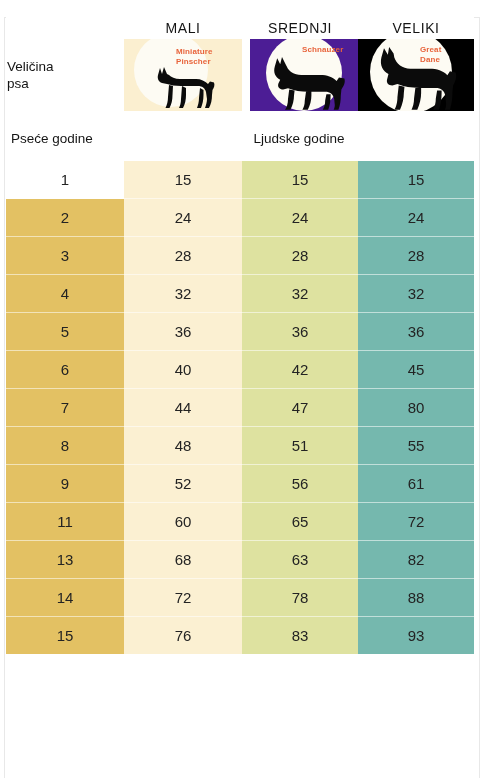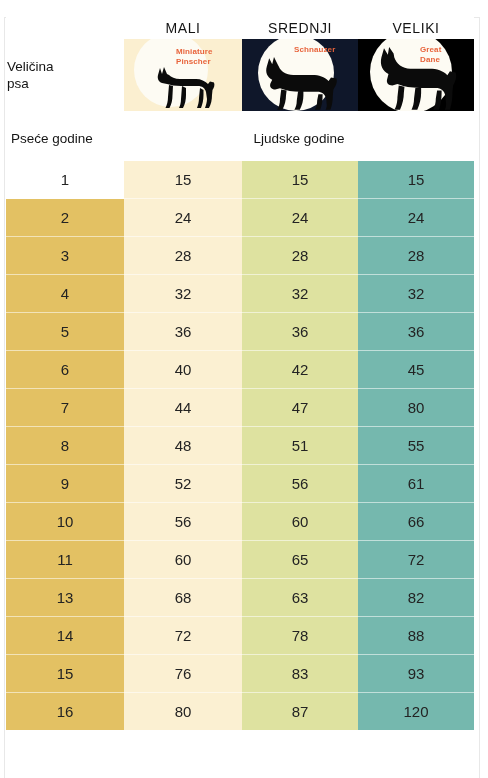--- a/index.html
+++ b/index.html
@@ -182,21 +182,21 @@
                  L121 48 C124 44 126 38 124 33 L116 31 L112 36
                  C106 30 98 26 88 26 L56 26 C46 26 38 22 34 18 Z
                  M 60 40 L 58 66 C58 74 56 80 54 84 L62 84 C66 76 68 68 68 58 L68 44 Z
                  M 96 44 L 94 64 C94 72 92 78 90 84 L98 84 C101 76 103 68 103 58 L103 48 Z
                  M 34 38 L 32 62 C32 70 30 78 27 84 L35 84 C39 76 41 68 41 58 L42 40 Z"></path>
             </svg>
           </div>
         </td>
 
         <td>
-          <div class="illus-cell" style="background:#0f172a;">
+          <div class="illus-cell" style="background:#4c1d95;margin-left:8px;">
             <div class="disc" style="left:16px; top:-4px; width:76px; height:76px;"></div>
             <div class="breed-name" style="left:52px; top:6px; width:62px;">
               <span>Schnauzer</span>
             </div>
             <svg class="dog-svg" style="left:20px; top:18px;" width="78" height="54" viewBox="0 0 130 90">
               <path fill="#0b0b0b" d="M26 12 L20 0 L17 12 L12 2 L8 16 C5 26 9 34 17 38
                  L14 44 C12 50 16 54 22 54 L30 52 C40 56 52 58 64 58 L92 58
                  C100 58 105 62 107 70 L108 80 C108 84 107 86 106 88 L114 88
                  C117 80 118 72 118 64 L119 54 C123 49 126 42 124 36 L115 34 L111 40
                  C104 33 95 30 84 30 L52 30 C40 30 31 24 28 16 Z
@@ -297,26 +297,20 @@
           <td class="cell-medium">51</td>
           <td class="cell-large">55</td>
         </tr>
         <tr class="r-data">
           <td class="cell-age">9</td>
           <td class="cell-small">52</td>
           <td class="cell-medium">56</td>
           <td class="cell-large">61</td>
         </tr>
         <tr class="r-data">
-          <td class="cell-age">10</td>
-          <td class="cell-small">56</td>
-          <td class="cell-medium">60</td>
-          <td class="cell-large">66</td>
-        </tr>
-        <tr class="r-data">
           <td class="cell-age">11</td>
           <td class="cell-small">60</td>
           <td class="cell-medium">65</td>
           <td class="cell-large">72</td>
         </tr>
         <tr class="r-data">
           <td class="cell-age">13</td>
           <td class="cell-small">68</td>
           <td class="cell-medium">63</td>
           <td class="cell-large">82</td>
@@ -326,21 +320,15 @@
           <td class="cell-small">72</td>
           <td class="cell-medium">78</td>
           <td class="cell-large">88</td>
         </tr>
         <tr class="r-data">
           <td class="cell-age">15</td>
           <td class="cell-small">76</td>
           <td class="cell-medium">83</td>
           <td class="cell-large">93</td>
         </tr>
-        <tr class="r-data">
-          <td class="cell-age">16</td>
-          <td class="cell-small">80</td>
-          <td class="cell-medium">87</td>
-          <td class="cell-large">120</td>
-        </tr>
       </tbody>
   </table>
 </div>
 
 </body></html>

